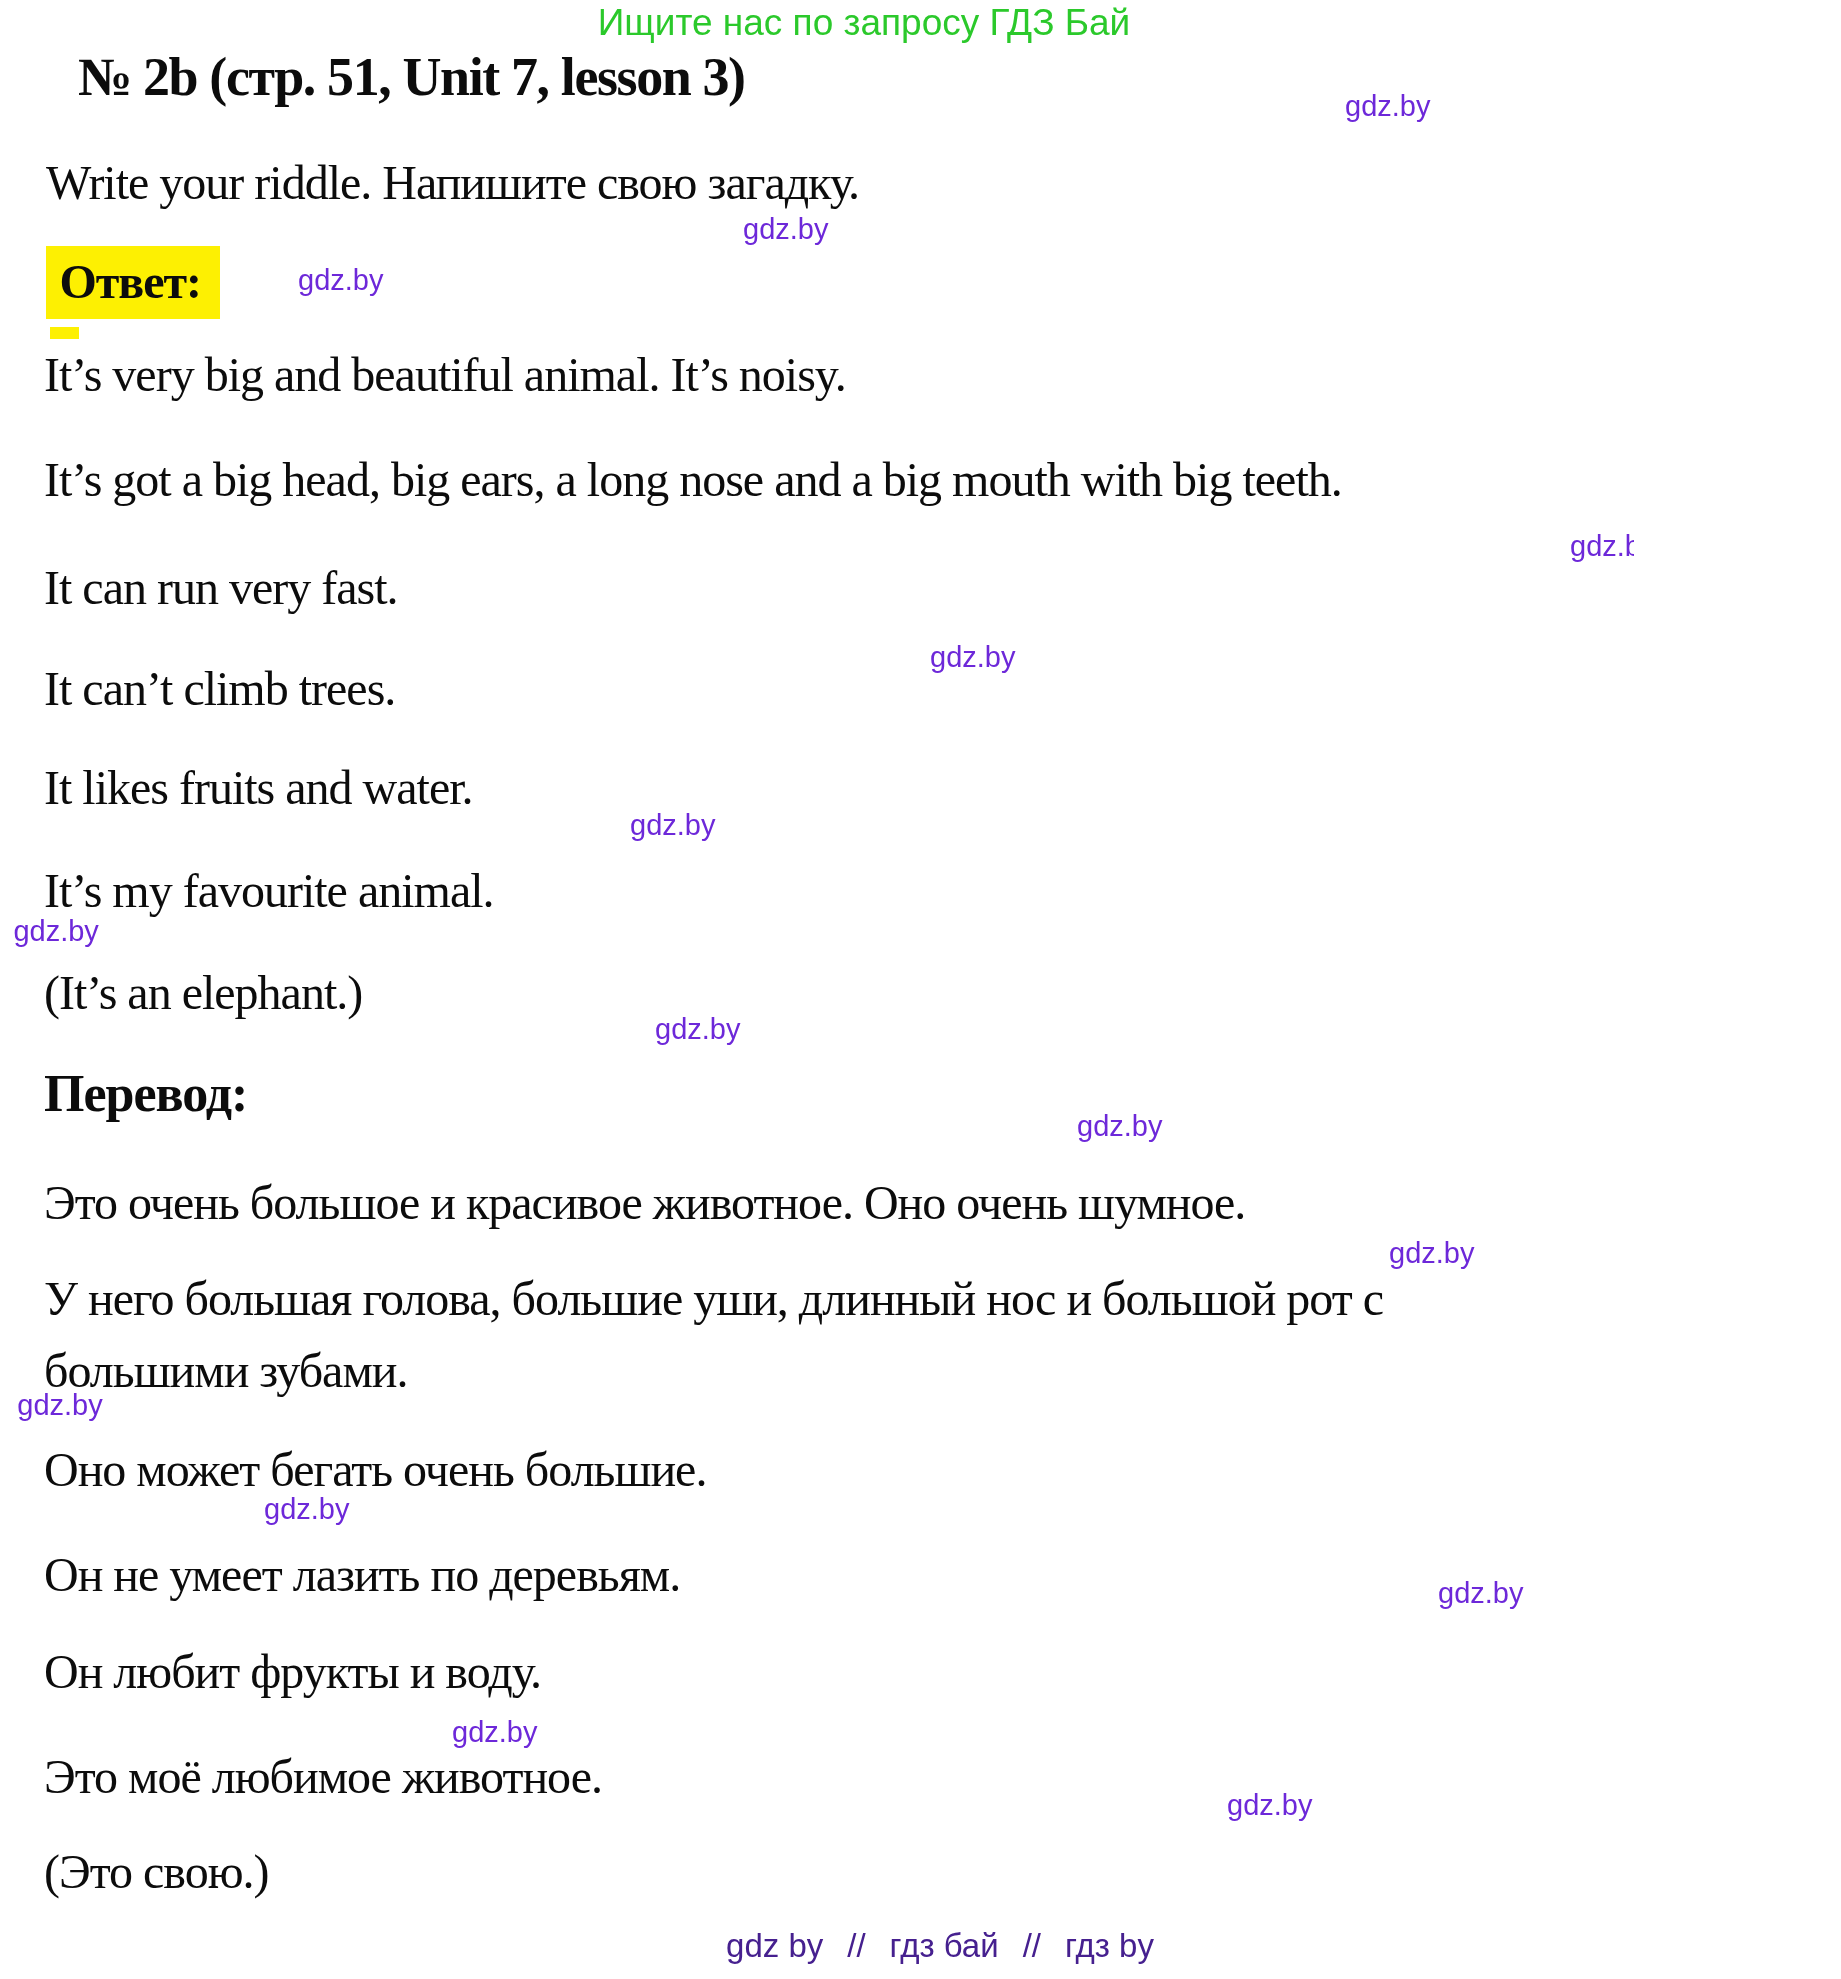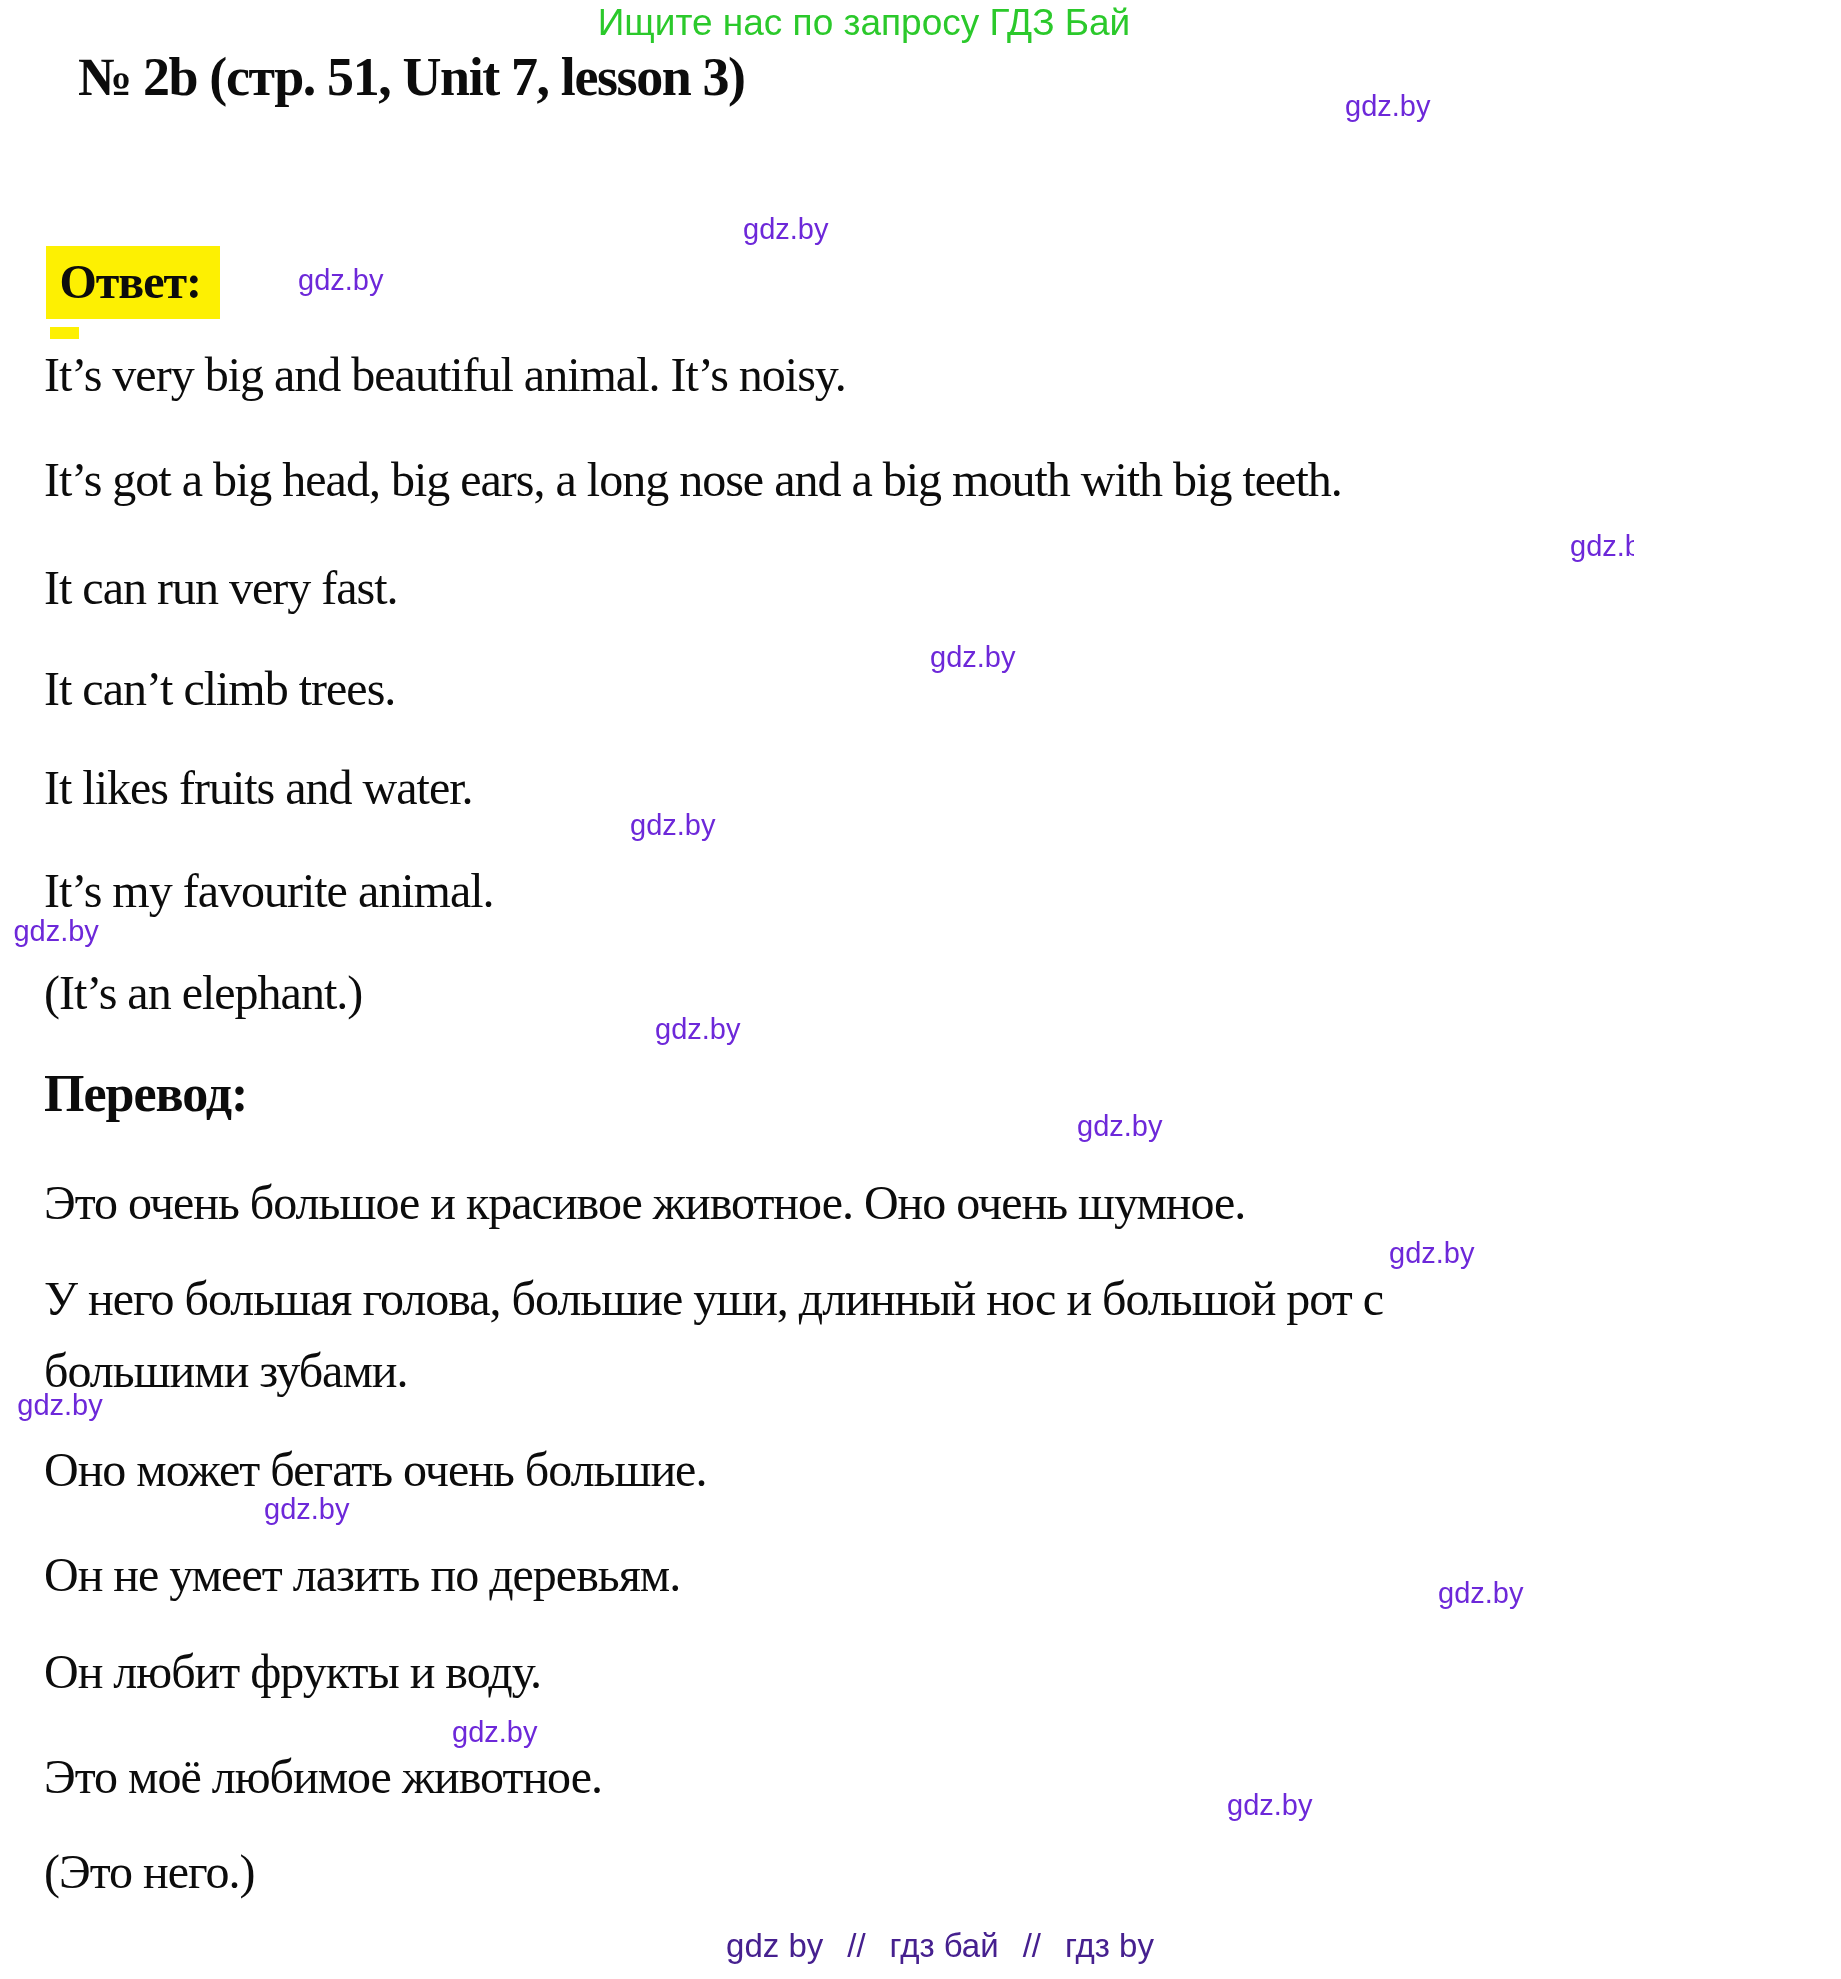--- a/index.html
+++ b/index.html
@@ -99,20 +99,21 @@
 </style>
 </head>
 <body>
 
 <div class="page">
 
   <div class="promo">Ищите нас по запросу ГДЗ Бай</div>
 
   <div class="heading">№ 2b (стр. 51, Unit 7, lesson 3)</div>
 
+  <div class="task">Write your riddle. Напишите свою загадку.</div>
 
   <div class="answer-label">Ответ:</div>
   <div class="highlight-speck"></div>
 
   <div class="line" style="top:351px">It’s very big and beautiful animal. It’s noisy.</div>
   <div class="line" style="top:456px">It’s got a big head, big ears, a long nose and a big mouth with big teeth.</div>
   <div class="line" style="top:564px">It can run very fast.</div>
   <div class="line" style="top:665px">It can’t climb trees.</div>
   <div class="line" style="top:764px">It likes fruits and water.</div>
   <div class="line" style="top:867px">It’s my favourite animal.</div>
@@ -120,21 +121,21 @@
 
   <div class="line bold" style="top:1068px">Перевод:</div>
 
   <div class="line" style="top:1179px">Это очень большое и красивое животное. Оно очень шумное.</div>
   <div class="line" style="top:1275px">У него большая голова, большие уши, длинный нос и большой рот с</div>
   <div class="line" style="top:1347px">большими зубами.</div>
   <div class="line" style="top:1446px">Оно может бегать очень большие.</div>
   <div class="line" style="top:1648px">Он любит фрукты и воду.</div>
   <div class="line" style="top:1551px">Он не умеет лазить по деревьям.</div>
   <div class="line" style="top:1753px">Это моё любимое животное.</div>
-  <div class="line" style="top:1848px">(Это него.)</div>
+  <div class="line" style="top:1848px">(Это свою.)</div>
 
   <div class="wm" style="left:1345px; top:92px">gdz.by</div>
   <div class="wm" style="left:1675px; top:167px">gdz.by</div>
   <div class="wm" style="left:743px;  top:215px">gdz.by</div>
   <div class="wm" style="left:298px;  top:266px">gdz.by</div>
   <div class="wm" style="left:1570px; top:532px">gdz.by</div>
   <div class="wm" style="left:930px;  top:643px">gdz.by</div>
   <div class="wm" style="left:630px;  top:811px">gdz.by</div>
   <div class="wm" style="left:13.4px;   top:917px">gdz.by</div>
   <div class="wm" style="left:655px;  top:1015px">gdz.by</div>

